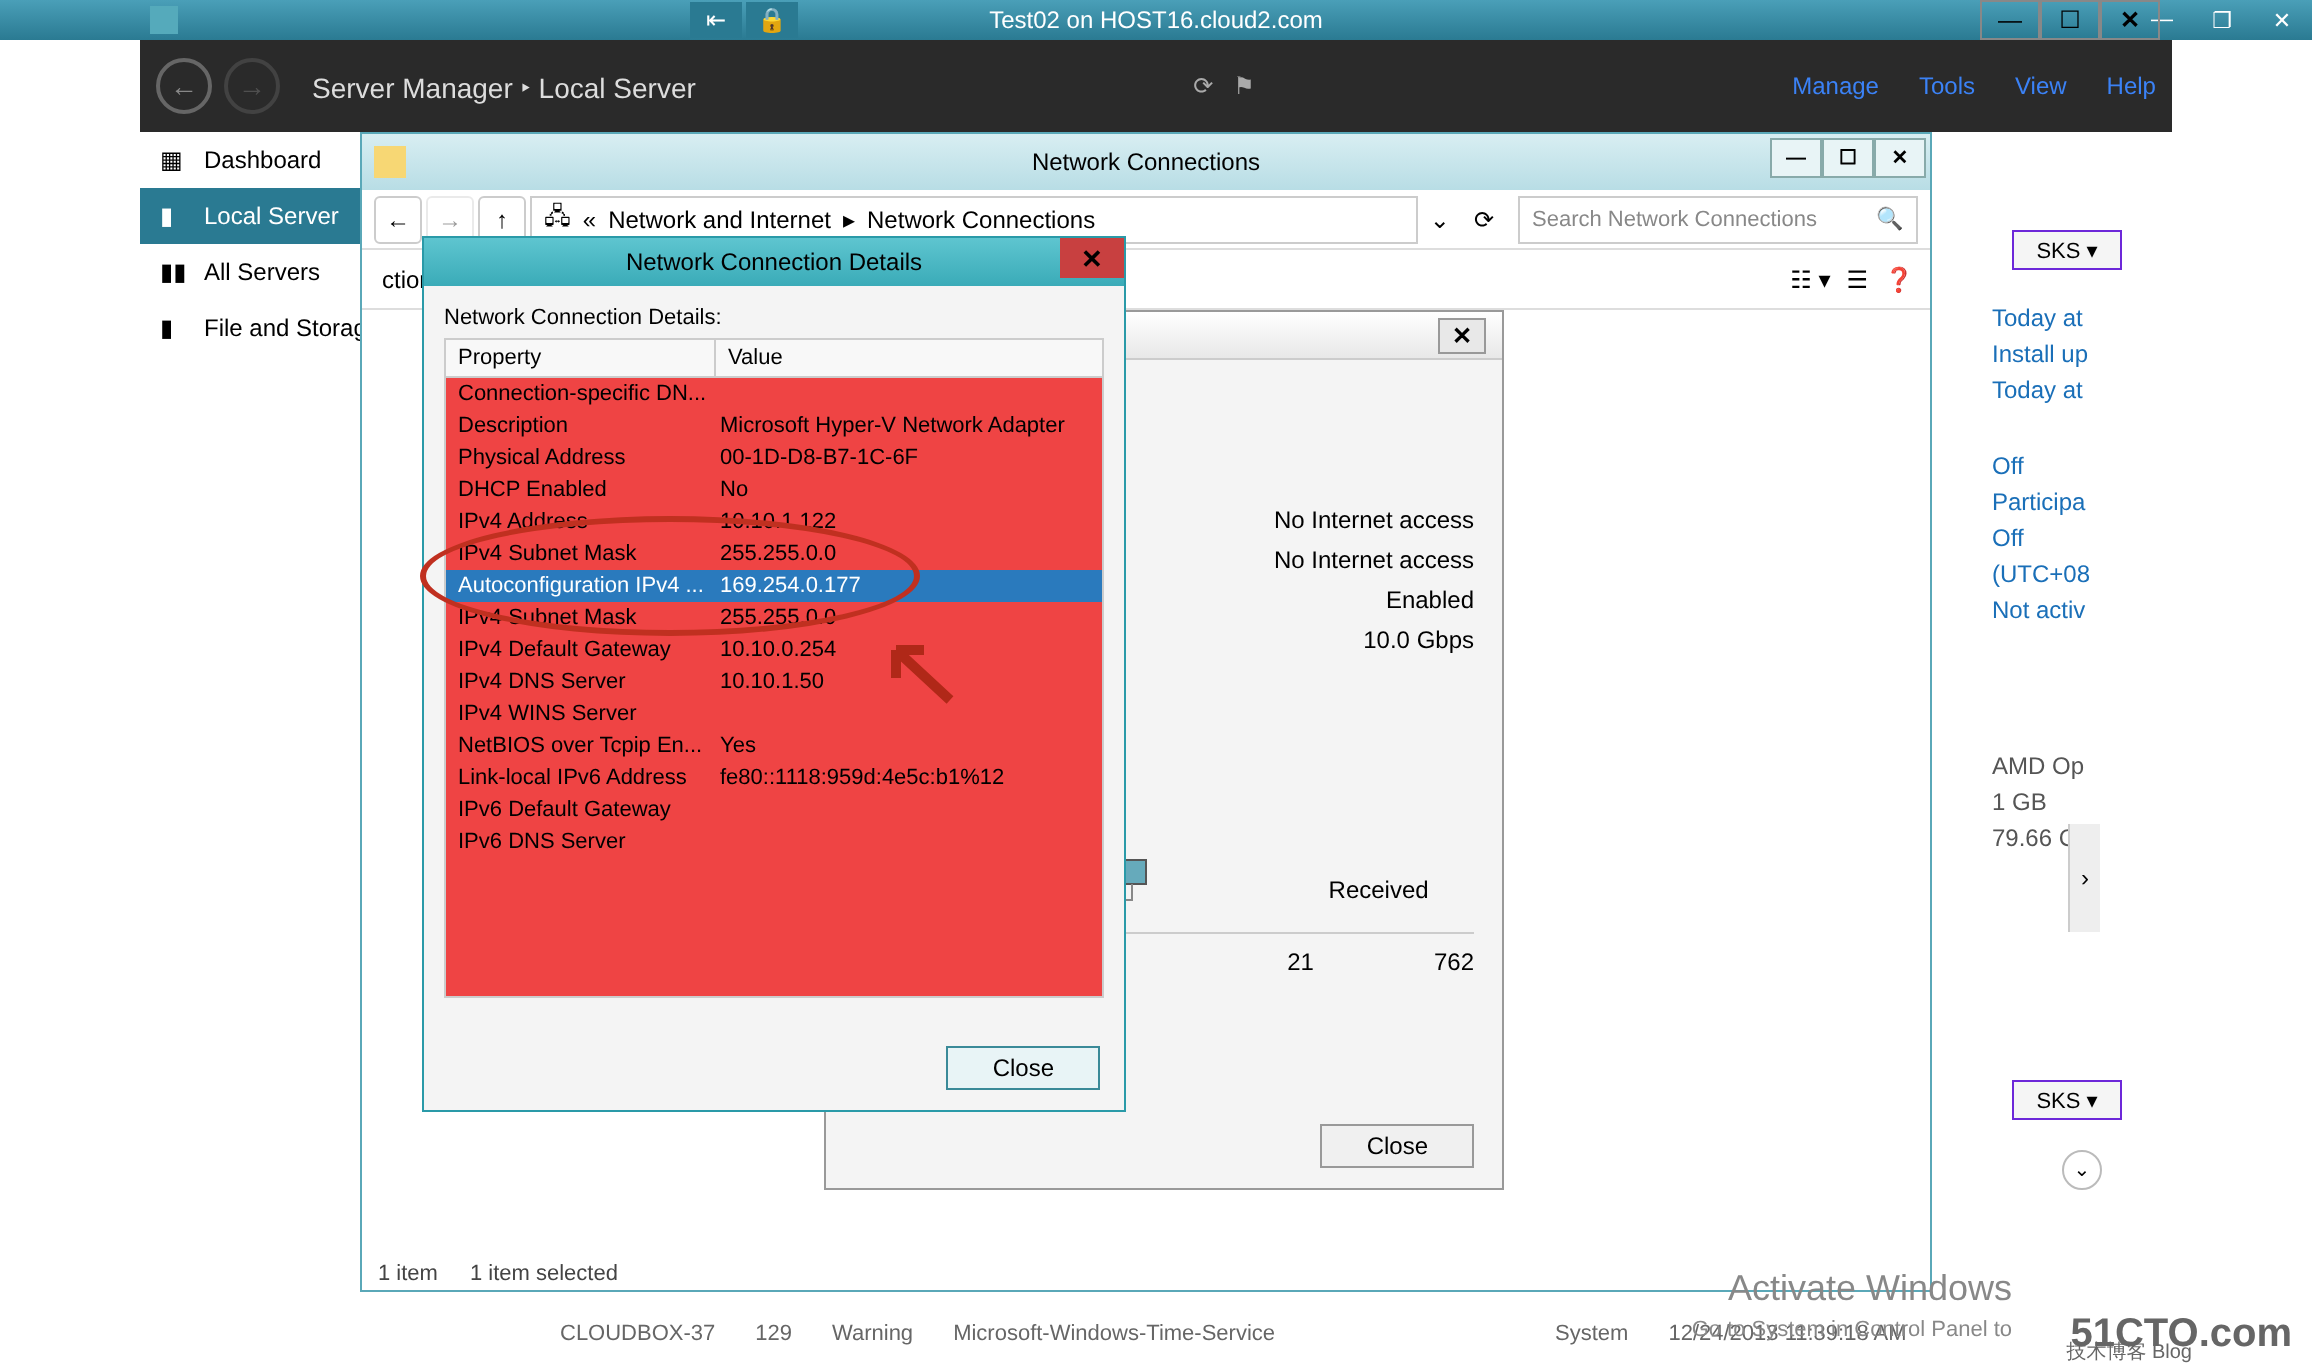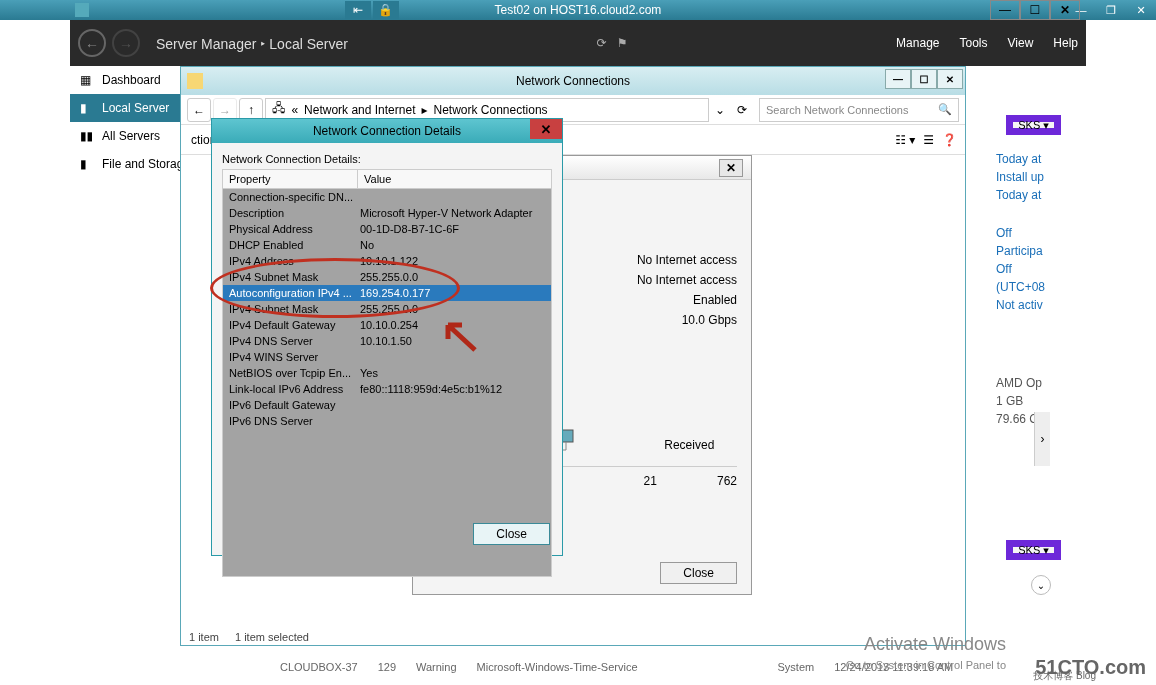--- a/index.html
+++ b/index.html
@@ -15,36 +15,36 @@
 
 
 .outer-wincontrols { position: absolute; right: 70px; top: 0; display: flex; }
 .outer-wincontrols div { width: 30px; height: 20px; border: 1px solid #888; display: flex; align-items: center; justify-content: center; }
 
 
 .sm-header { position: absolute; top: 20px; left: 70px; right: 70px; height: 46px; background: #2a2a2a; color: #ccc; display: flex; align-items: center; padding: 0 8px; }
 .sm-nav-btn { width: 28px; height: 28px; border: 2px solid #666; border-radius: 50%; display: flex; align-items: center; justify-content: center; margin-right: 6px; color: #888; font-size: 14px; }
 .sm-breadcrumb { font-size: 14px; color: #ddd; margin-left: 10px; }
 .sm-menu { margin-left: auto; display: flex; gap: 20px; font-size: 12px; }
-.sm-menu span { color: #ffffff; }
+.sm-menu span { color: #3b82f6; }
 .sm-header-icons { display: flex; gap: 10px; margin-right: 20px; }
 
 
 .sm-nav { position: absolute; top: 66px; left: 70px; width: 140px; background: #fff; }
 .sm-nav-item { height: 28px; display: flex; align-items: center; padding-left: 10px; gap: 8px; font-size: 12px; }
 .sm-nav-item.active { background: #2a7a92; color: #fff; }
 .nav-icon { width: 14px; height: 14px; display: inline-block; }
 
 
 .sm-right { position: absolute; top: 100px; right: 90px; width: 70px; font-size: 12px; color: #1a6fb8; line-height: 18px; }
 .sm-right div { white-space: nowrap; }
 .sm-right .gray { color: #555; }
 
 
-.tasks-dd { position: absolute; top: 115px; right: 95px; width: 55px; height: 20px; border: 7px solid #6d28d9; background: #f5f5f5; display: flex; align-items: center; justify-content: center; font-size: 11px; }
+.tasks-dd { position: absolute; top: 115px; right: 95px; width: 55px; height: 20px; border: 1px solid #6d28d9; background: #f5f5f5; display: flex; align-items: center; justify-content: center; font-size: 11px; }
 .tasks-dd2 { position: absolute; top: 540px; right: 95px; }
 
 
 .nc-window { position: absolute; top: 66px; left: 180px; width: 786px; height: 580px; background: #fff; border: 1px solid #5aa8b8; }
 .nc-titlebar { height: 28px; background: linear-gradient(#d8eef2,#b8dde5); display: flex; align-items: center; padding: 0 6px; position: relative; }
 .nc-title { position: absolute; left: 50%; transform: translateX(-50%); font-size: 12px; }
 .nc-wincontrols { position: absolute; right: 2px; top: 2px; display: flex; }
 .nc-wincontrols div { width: 26px; height: 20px; border: 1px solid #8aa; background: #e8f4f6; display: flex; align-items: center; justify-content: center; font-size: 10px; font-weight: bold; }
 .nc-addr { height: 30px; display: flex; align-items: center; padding: 0 6px; border-bottom: 1px solid #ddd; }
 .nc-addr-arrow { width: 24px; height: 24px; border: 1px solid #ccc; border-radius: 3px; display: flex; align-items: center; justify-content: center; margin-right: 2px; }
@@ -66,21 +66,21 @@
 .eth-btns { display: flex; gap: 6px; margin-top: 16px; }
 .eth-btn { padding: 3px 12px; border: 1px solid #999; background: #f0f0f0; font-size: 12px; }
 .eth-close-btn { position: absolute; bottom: 10px; right: 14px; padding: 3px 22px; border: 1px solid #999; background: #f0f0f0; font-size: 12px; }
 
 
 .ncd-dialog { position: absolute; top: 118px; left: 211px; width: 352px; height: 438px; background: #f4f4f4; border: 1px solid #2a9aa8; z-index: 10; }
 .ncd-titlebar { height: 24px; background: linear-gradient(#5ec5d0,#3aabb8); display: flex; align-items: center; justify-content: center; position: relative; color: #000; font-size: 12px; }
 .ncd-close { position: absolute; right: 0; top: 0; width: 32px; height: 20px; background: #c84040; color: #000; display: flex; align-items: center; justify-content: center; font-weight: bold; font-size: 13px; }
 .ncd-body { padding: 10px; }
 .ncd-label { font-size: 11px; margin-bottom: 4px; }
-.ncd-table { border: 1px solid #ccc; background: #a3a3a3; height: 408px; font-size: 11px; }
+.ncd-table { border: 1px solid #ccc; background: #ef4444; height: 330px; font-size: 11px; }
 .ncd-header { display: flex; border-bottom: 1px solid #ccc; background: #f8f8f8; }
 .ncd-header div { padding: 3px 6px; }
 .ncd-col1 { width: 135px; border-right: 1px solid #ccc; }
 .ncd-col2 { flex: 1; }
 .ncd-row { display: flex; height: 16px; align-items: center; }
 .ncd-row .c1 { width: 135px; padding-left: 6px; white-space: nowrap; overflow: hidden; }
 .ncd-row .c2 { flex: 1; padding-left: 2px; white-space: nowrap; overflow: hidden; }
 .ncd-row.selected { background: #2a7abd; color: #fff; }
 .ncd-btn { position: absolute; bottom: 10px; right: 12px; padding: 3px 22px; border: 1px solid #3a8a98; background: #e8f4f6; font-size: 12px; }
 

